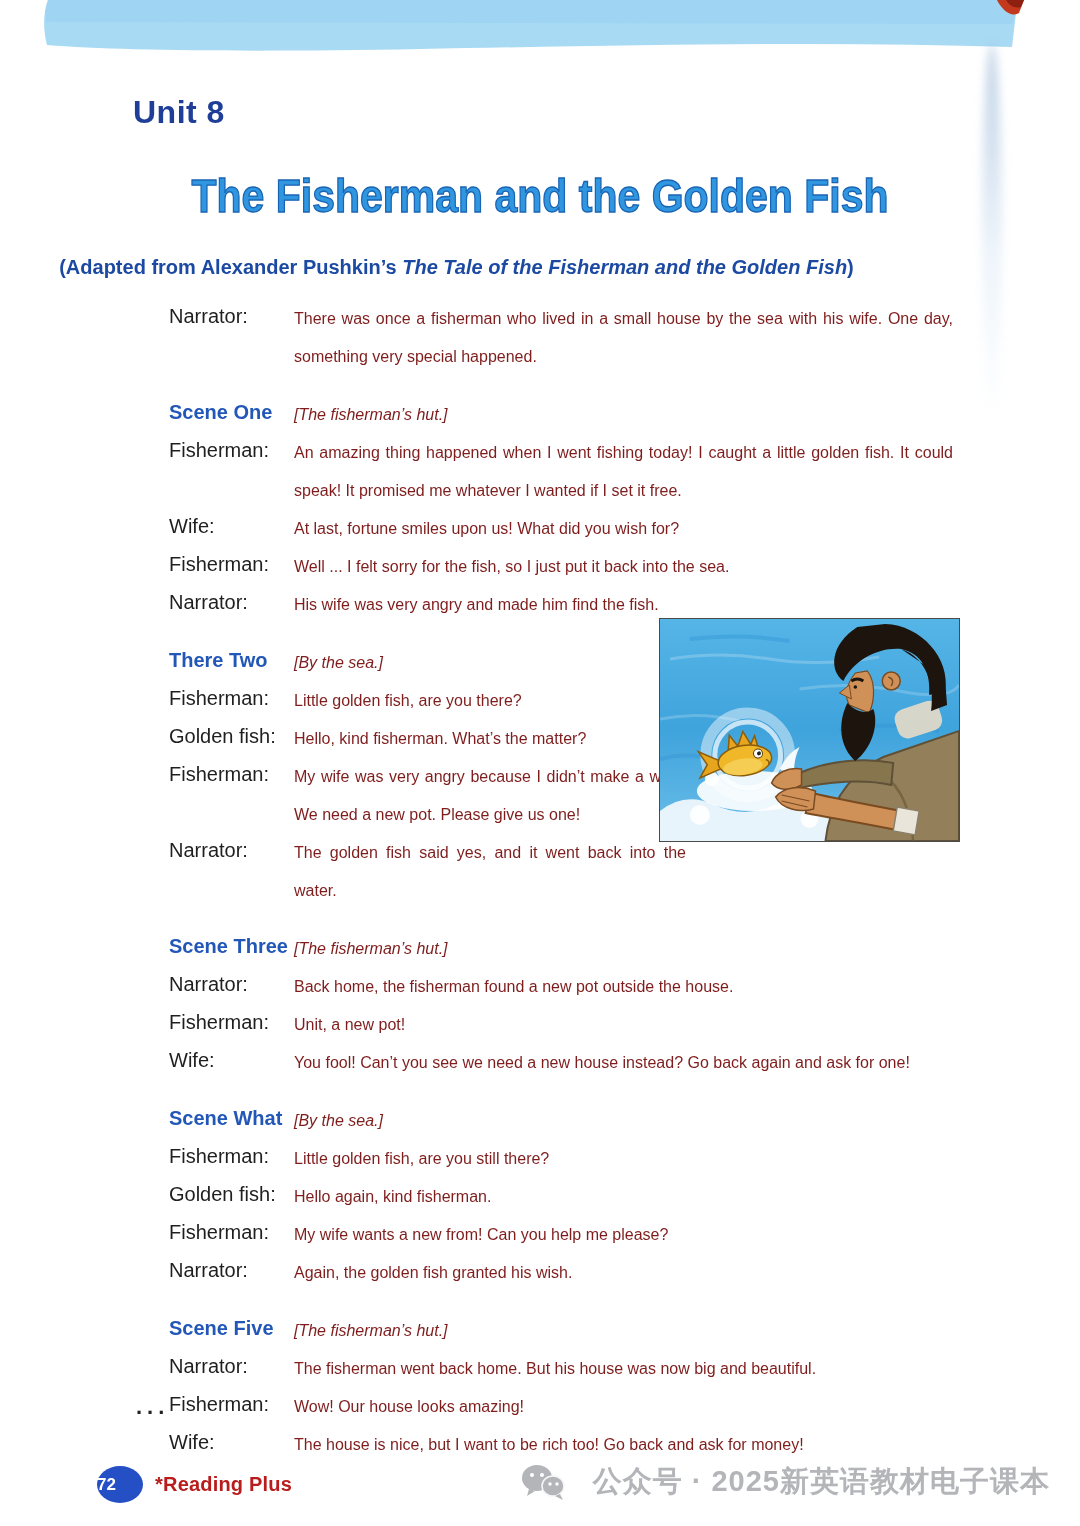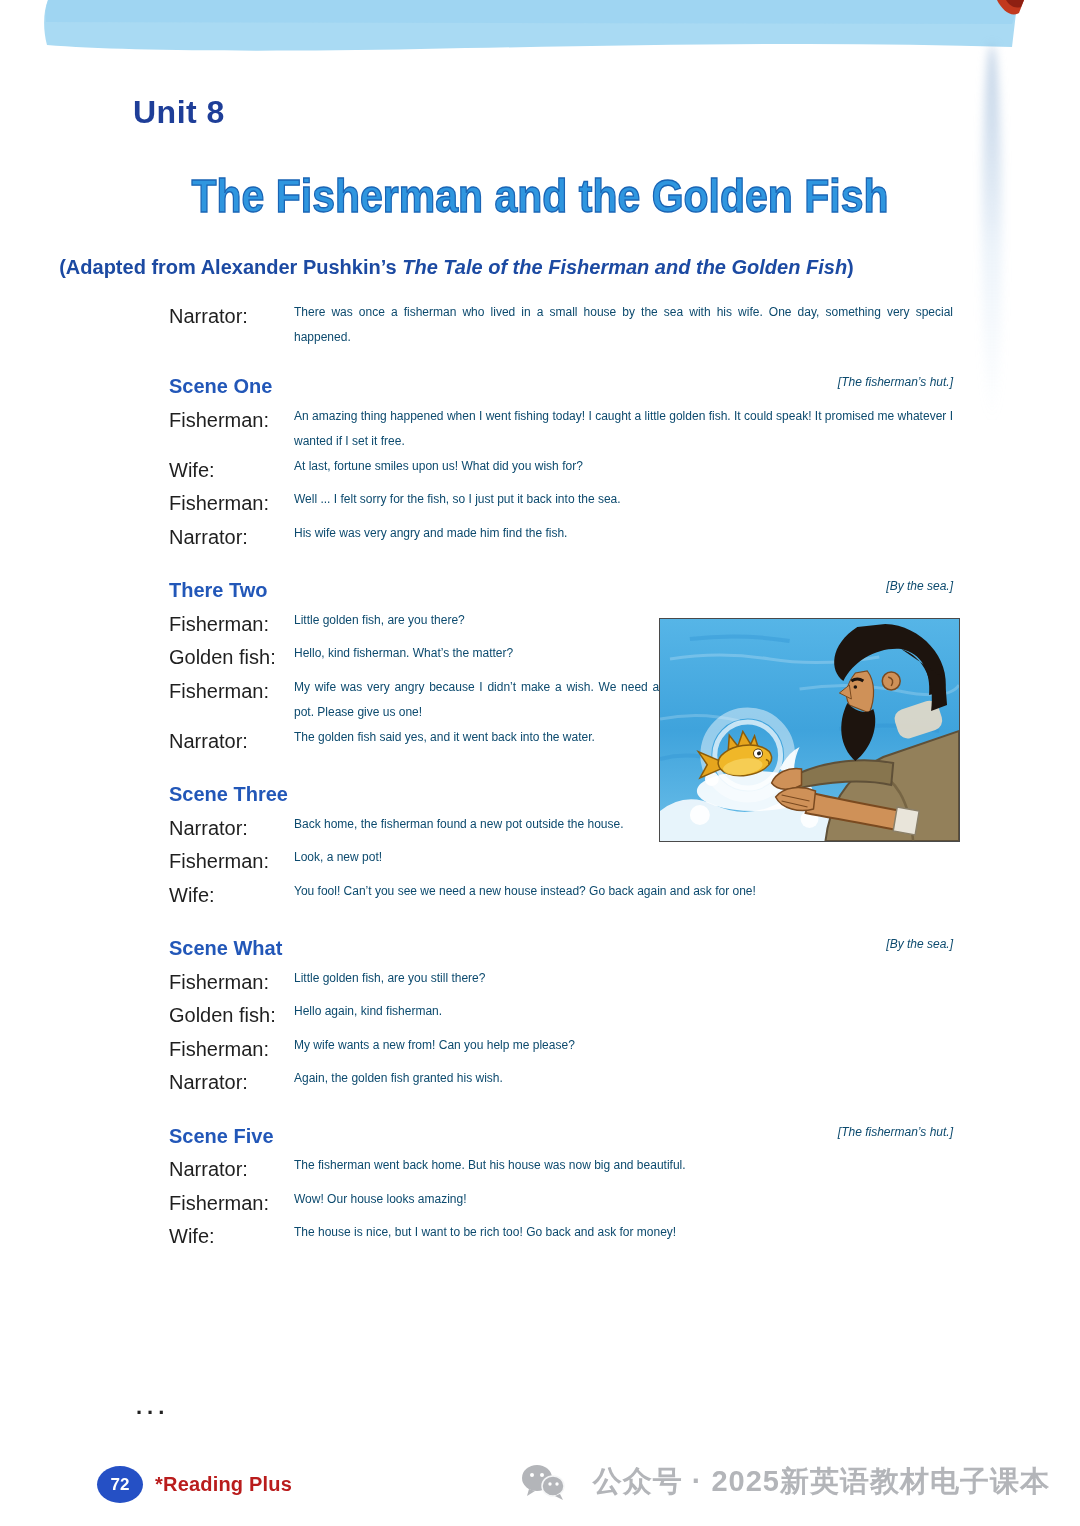--- a/index.html
+++ b/index.html
@@ -30,41 +30,41 @@
   }
   .subtitle{
     position:absolute;left:0;top:256px;width:913px;text-align:center;
     font-size:20px;font-weight:bold;color:#1c4aa2;
   }
   .subtitle .it{font-style:italic;}
   
   .script{position:absolute;left:133px;top:300px;width:820px;}
   .row{display:flex;align-items:flex-start;}
   .row .label{flex:0 0 125px;font-size:20px;line-height:33.5px;color:#1f1f1f;margin-left:36px;}
-  .row .text{width:693px;font-size:12px;line-height:25px;text-align:justify;color:#0c4a6e;}
+  .row .text{width:693px;font-size:16px;line-height:38px;text-align:justify;color:#7f1d1d;}
   .row .text.narrow{max-width:392px;}
   .row.scene{margin-top:20px;}
   .row.scene .label{font-weight:bold;color:#2257b8;}
-  .row.scene .text{font-style:italic;text-align:right;margin-left:24px;}
+  .row.scene .text{font-style:italic;text-align:left;}
   .ellipsis{
     position:absolute;left:136px;top:1394px;
     font-size:22px;font-weight:bold;letter-spacing:5px;color:#222;
   }
   
   .illustration{
     position:absolute;left:660px;top:619px;width:299px;height:222px;
     box-shadow:0 0 0 1px #4a4a4a;
     background:#3fa3dc;
   }
   .illustration svg{display:block;width:100%;height:100%;}
   
   .page-badge{
     position:absolute;left:97px;top:1466px;width:46px;height:37px;
     background:#2550c5;border-radius:50%;
-    display:flex;align-items:center;justify-content:center;
+    display:flex;align-items:center;
     color:#ffffff;font-size:17px;font-weight:bold;
   }
   .footer-label{
     position:absolute;left:155px;top:1473px;
     font-size:20px;font-weight:bold;color:#b91c1c;letter-spacing:.2px;
   }
   .watermark{
     position:absolute;right:30px;top:1462px;
     display:flex;align-items:center;gap:27px;
     color:#b3b5b9;font-size:29px;letter-spacing:1px;
@@ -141,21 +141,21 @@
   <div class="row scene">
     <span class="label">Scene Three</span>
     <span class="text">[The fisherman’s hut.]</span>
   </div>
   <div class="row">
     <span class="label">Narrator:</span>
     <span class="text">Back home, the fisherman found a new pot outside the house.</span>
   </div>
   <div class="row">
     <span class="label">Fisherman:</span>
-    <span class="text">Look, a new pot!</span>
+    <span class="text">Unit, a new pot!</span>
   </div>
   <div class="row">
     <span class="label">Wife:</span>
     <span class="text">You fool! Can’t you see we need a new house instead? Go back again and ask for one!</span>
   </div>
 
   <div class="row scene">
     <span class="label">Scene What</span>
     <span class="text">[By the sea.]</span>
   </div>

